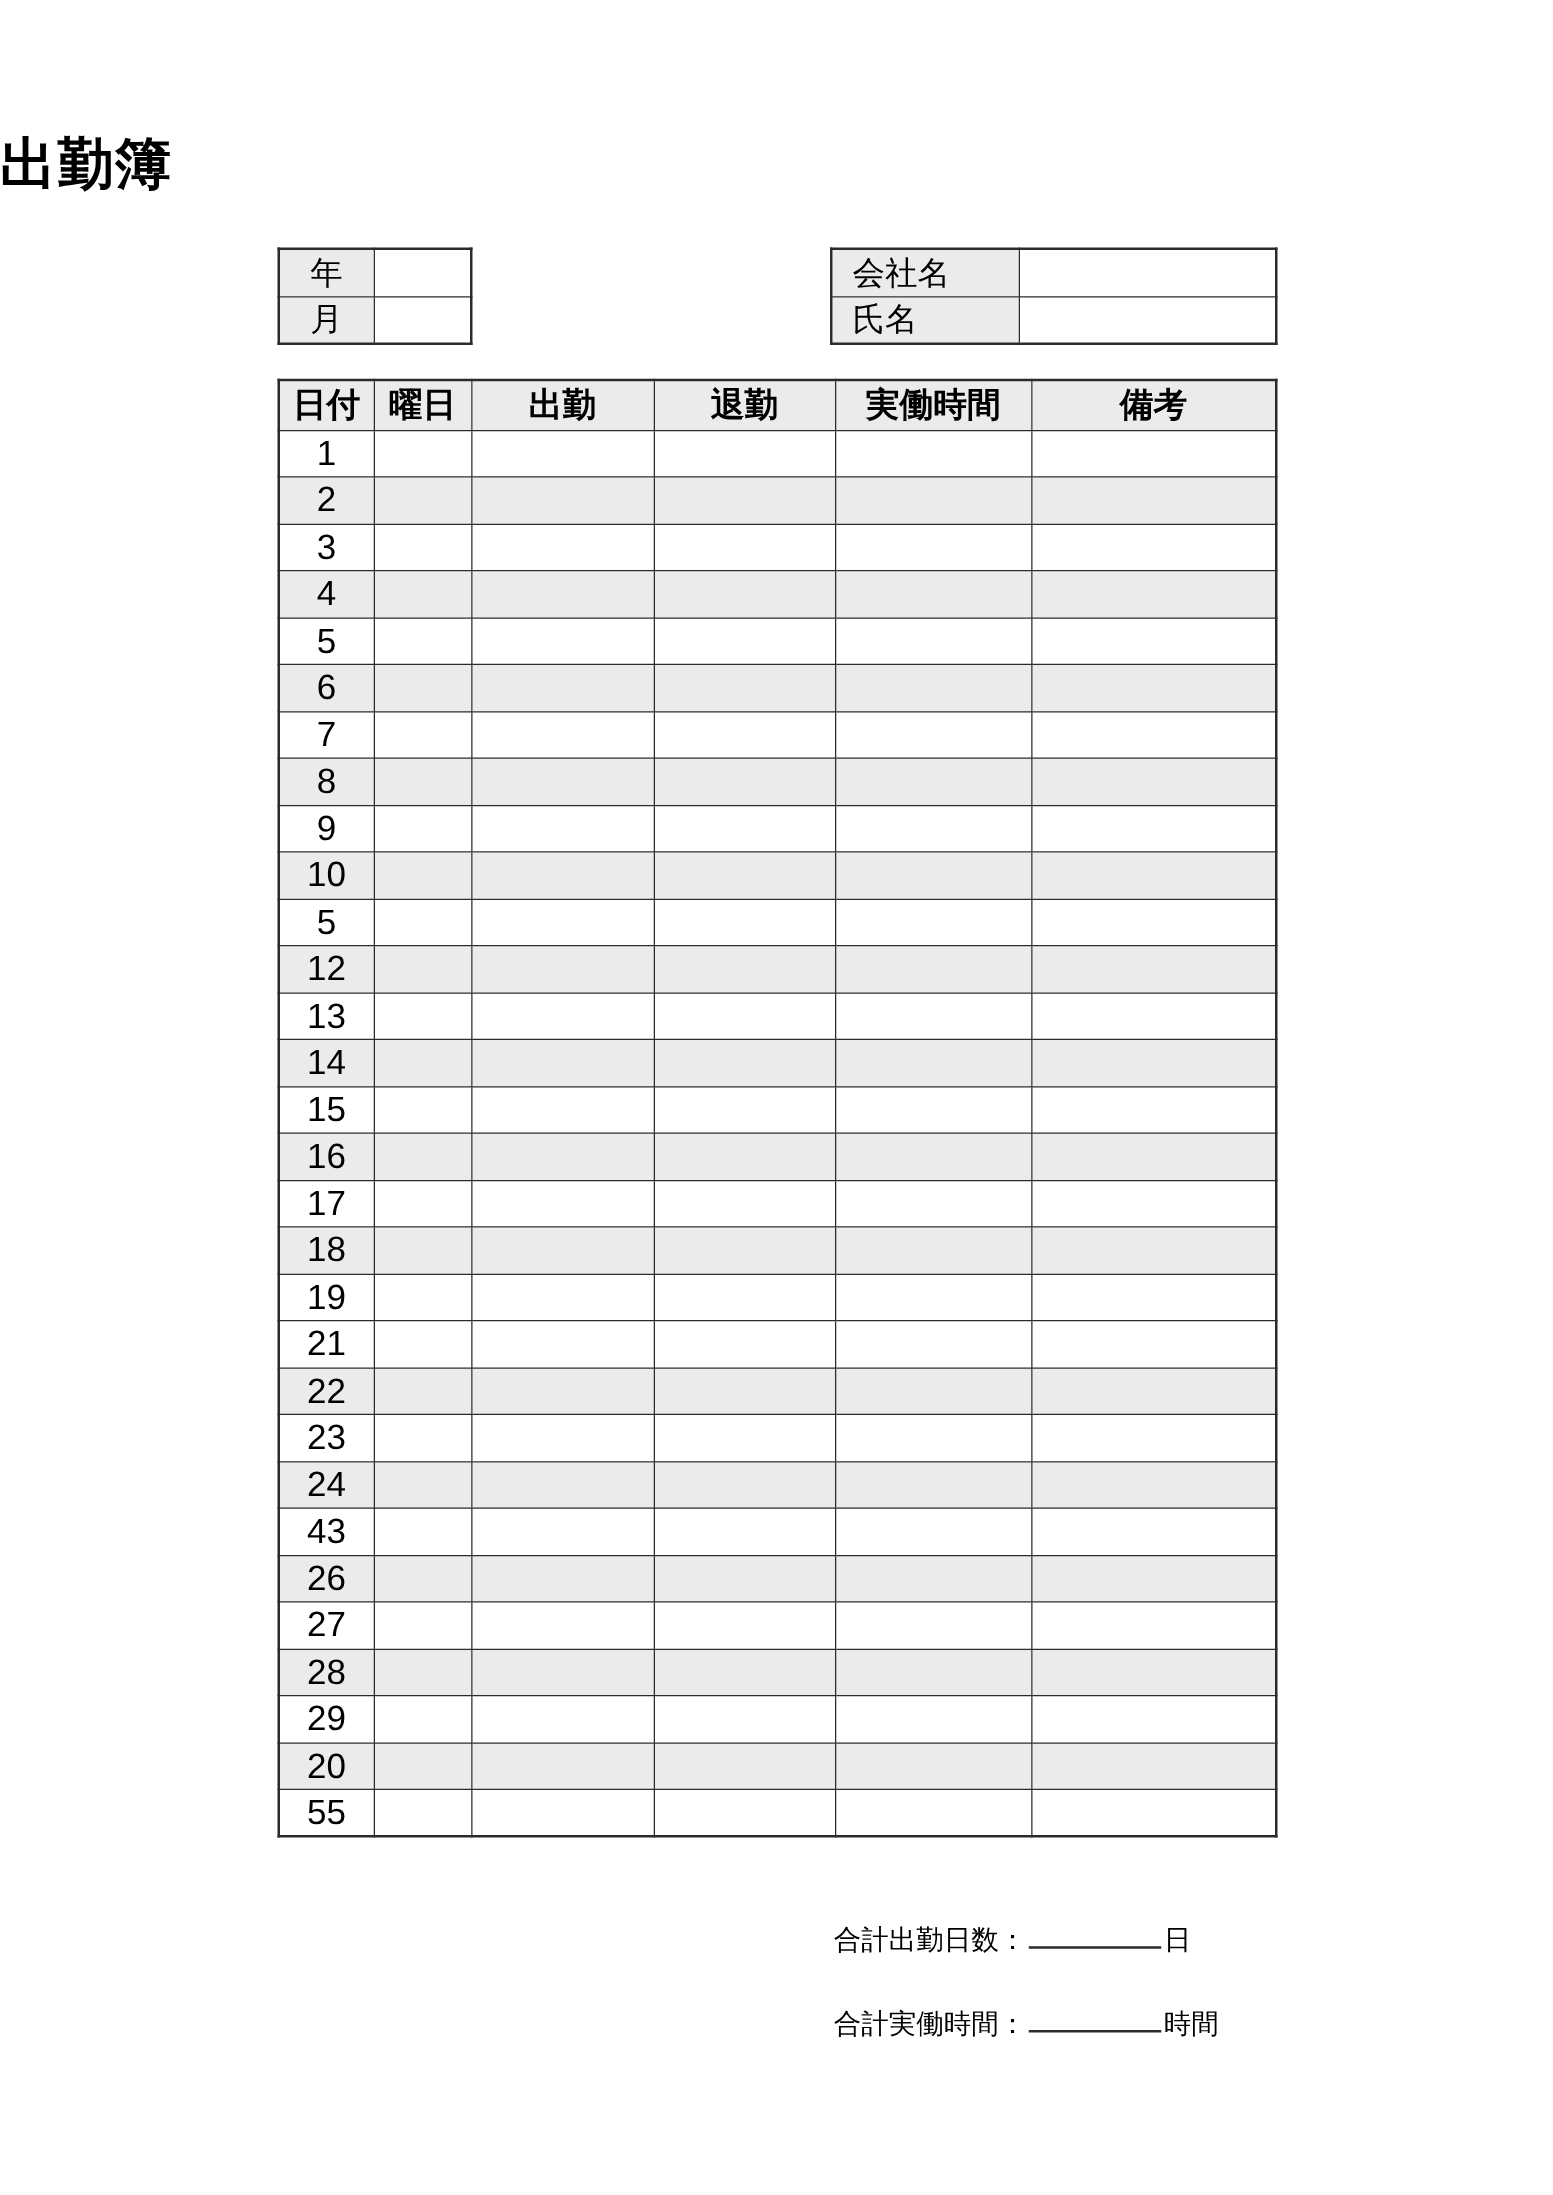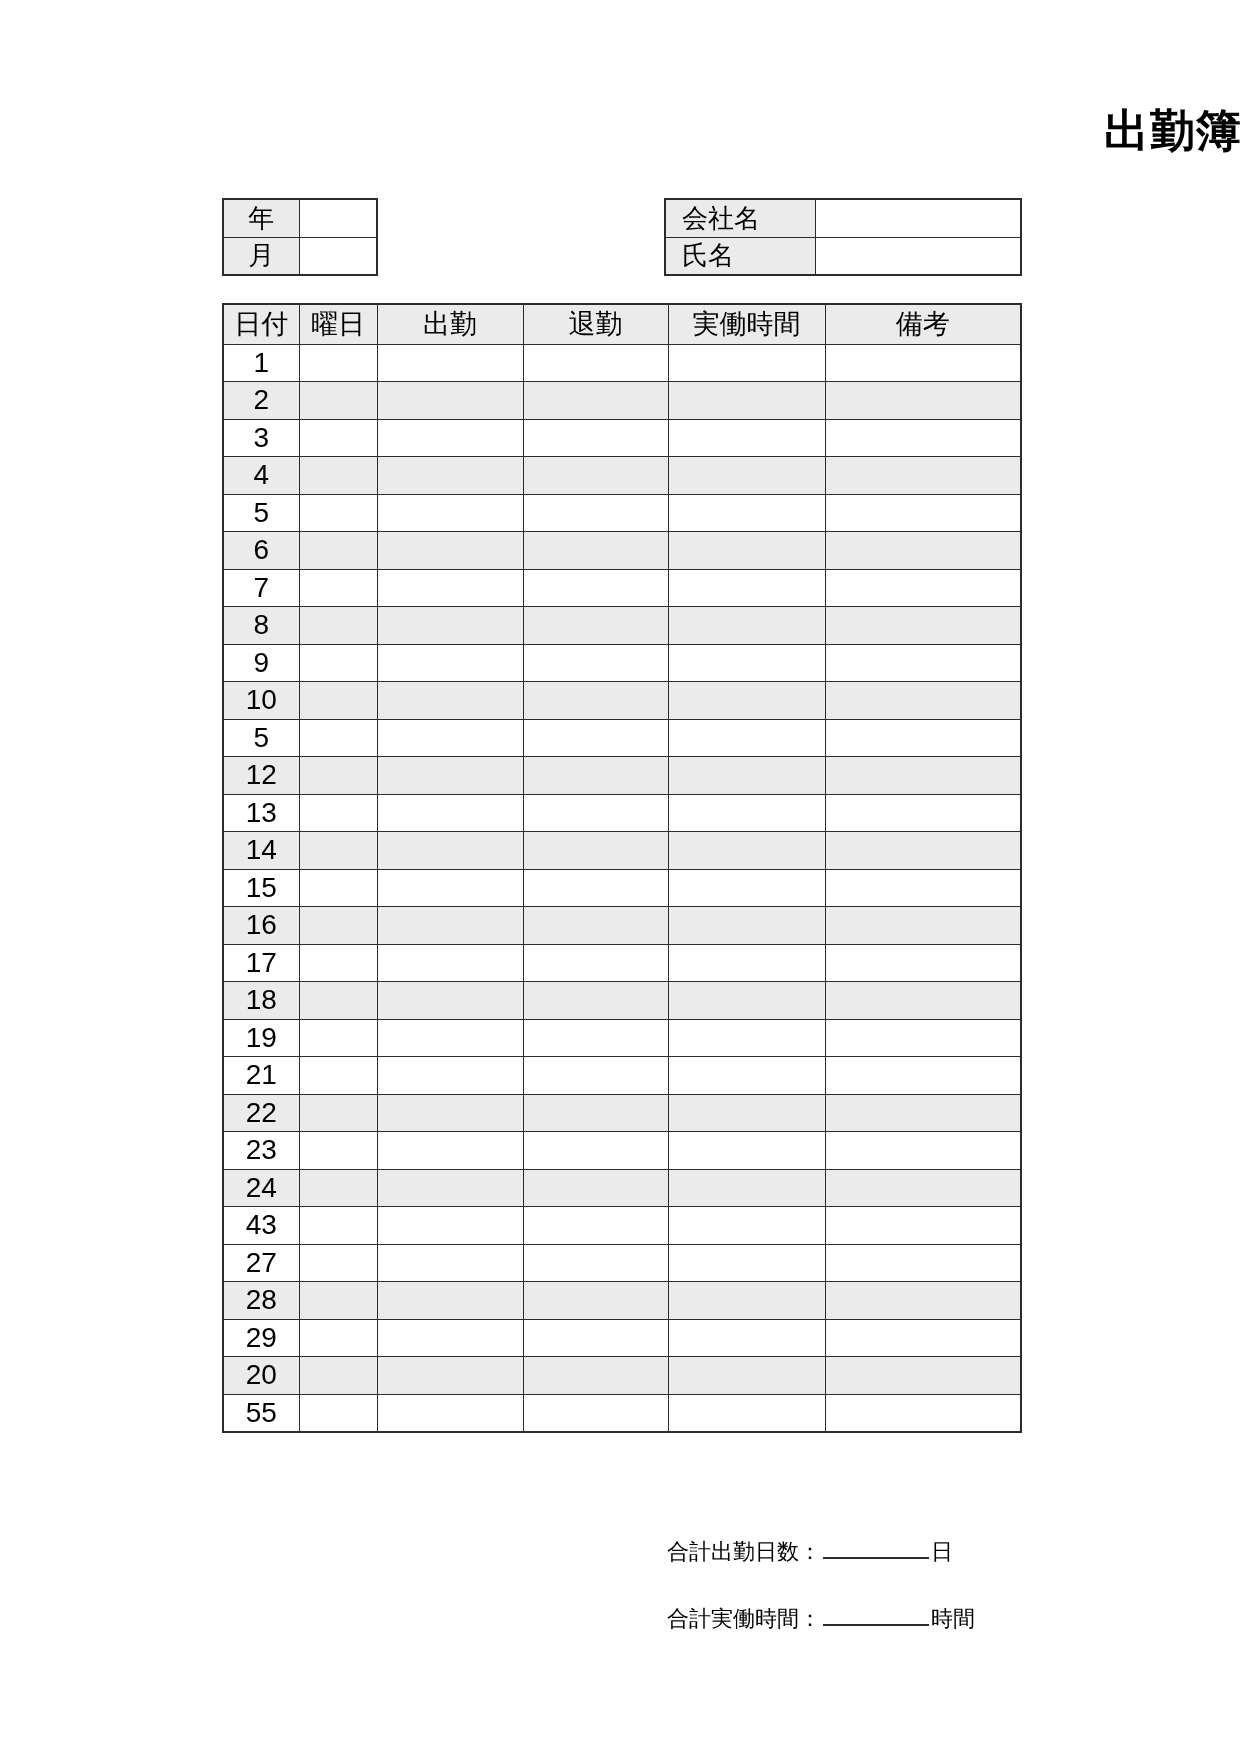--- a/index.html
+++ b/index.html
@@ -14,21 +14,21 @@
     font-family: "Liberation Sans", "DejaVu Sans", sans-serif;
     overflow: hidden;
   }
 
   .title {
     position: absolute;
     top: 103px;
     left: 0;
     width: 100%;
     margin: 0;
-    text-align: right;
+    text-align: left;
     font-size: 45px;
     line-height: 56px;
     font-weight: 700;
     letter-spacing: 1px;
   }
 
   table.sheet {
     border-collapse: collapse;
     table-layout: fixed;
     border: 2.5px solid #2b2b2b;
@@ -50,21 +50,21 @@
   .meta-right { position: absolute; left: 664px; top: 198px; }
   .meta-right td { height: 38px; font-size: 26px; }
   .meta-right .label-cell { background: #ebebeb; text-align: left; padding-left: 16px; width: 150px; }
   .meta-right .value-cell { background: #ffffff; width: 206px; }
 
   
   .main-table { position: absolute; left: 222px; top: 303px; }
   .main-table th {
     height: 40px;
     background: #ebebeb;
-    font-weight: 400;
+    font-weight: 700;
     font-size: 27px;
     text-align: center;
   }
   .main-table td {
     height: 37.5px;
     font-size: 27px;
     text-align: center;
     background: #ffffff;
   }
   .main-table td.day-cell { font-size: 28px; }
@@ -325,20 +325,28 @@
           <td></td>
         </tr>
         <tr>
           <td class="day-cell">43</td>
           <td></td>
           <td></td>
           <td></td>
           <td></td>
           <td></td>
         </tr>
+        <tr class="shade">
+          <td class="day-cell">26</td>
+          <td></td>
+          <td></td>
+          <td></td>
+          <td></td>
+          <td></td>
+        </tr>
         <tr>
           <td class="day-cell">27</td>
           <td></td>
           <td></td>
           <td></td>
           <td></td>
           <td></td>
         </tr>
         <tr class="shade">
           <td class="day-cell">28</td>

